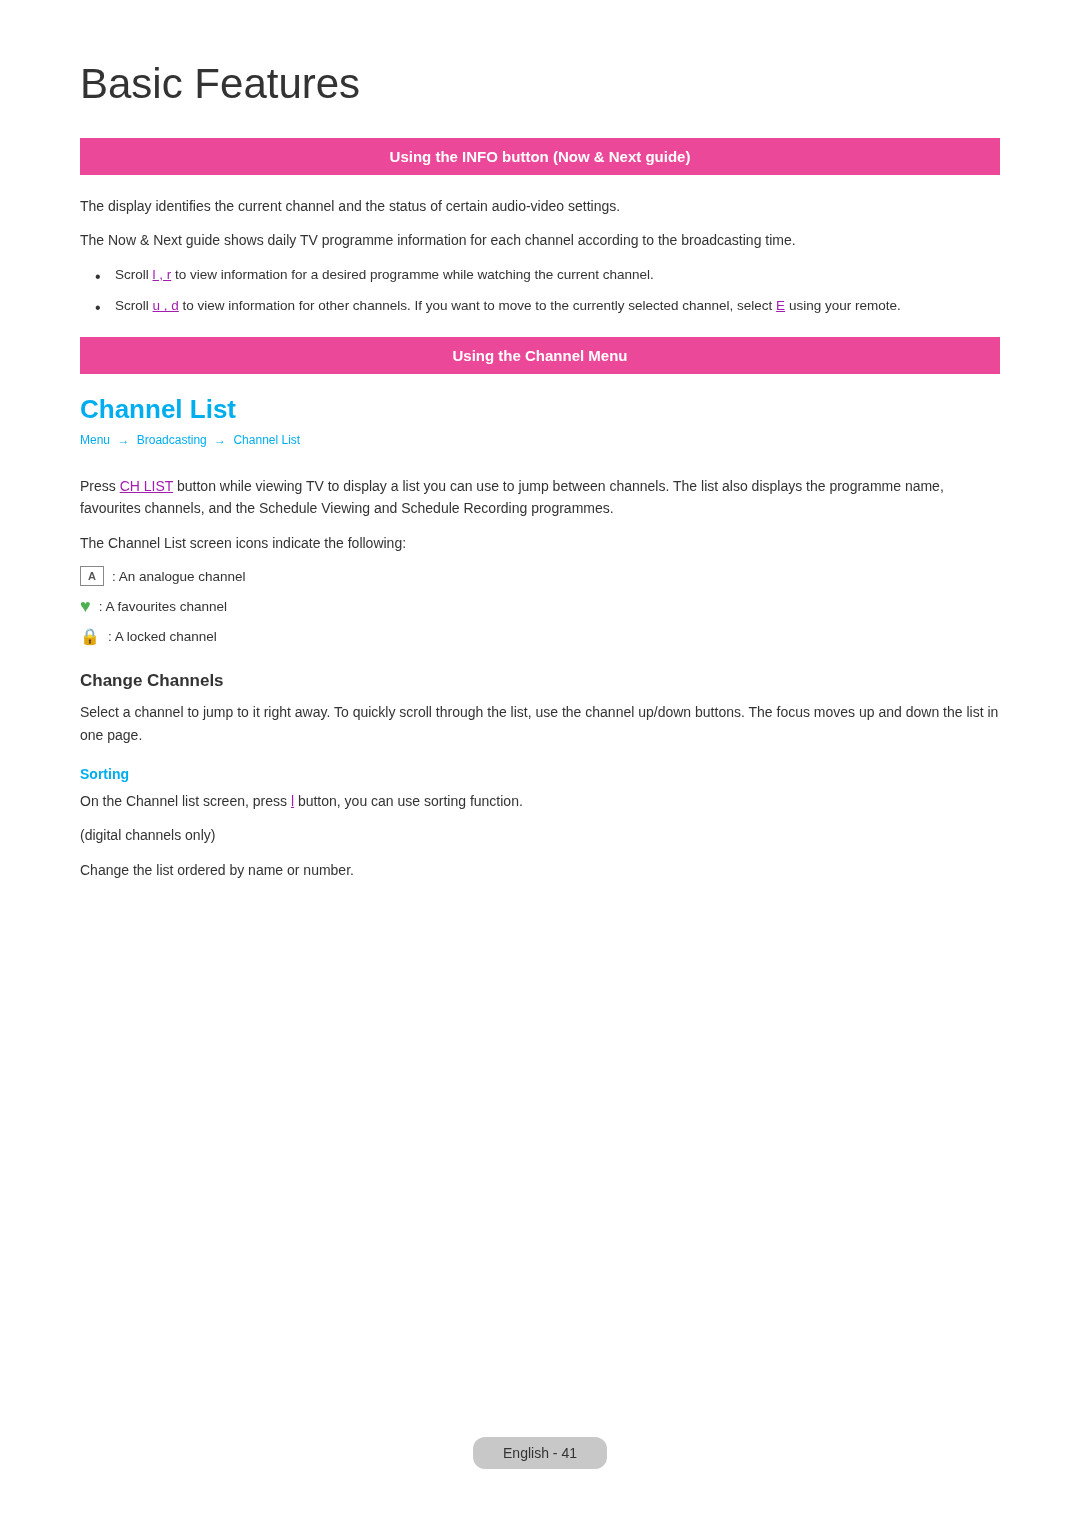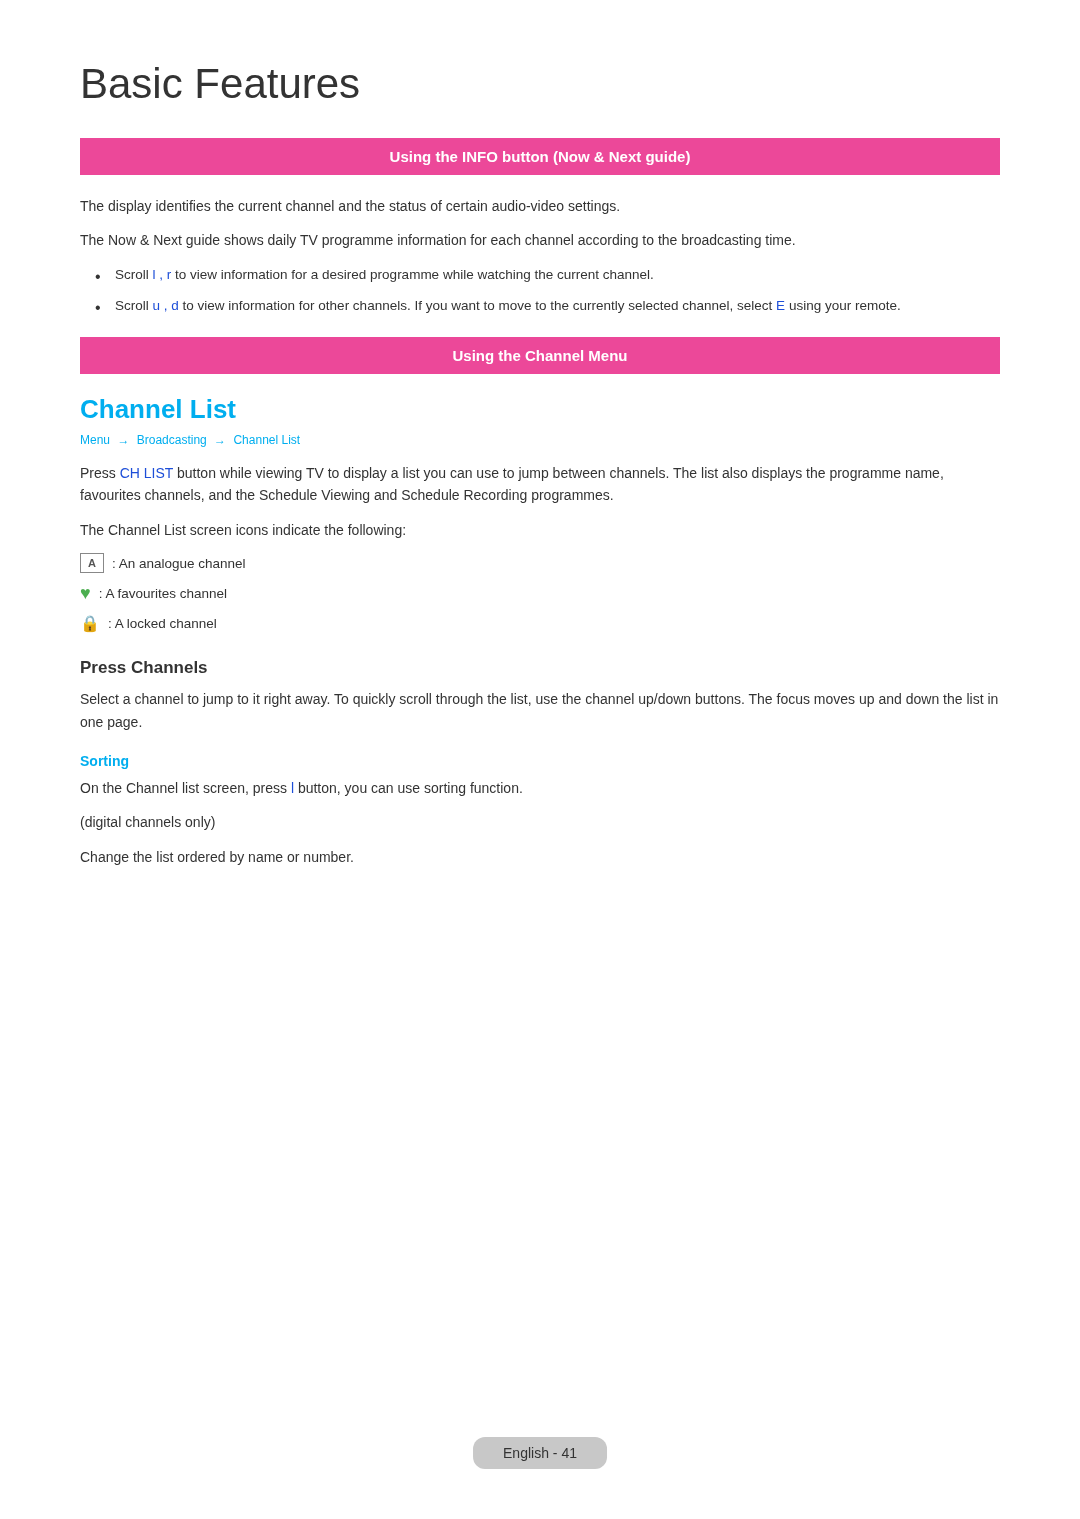--- a/index.html
+++ b/index.html
@@ -66,35 +66,36 @@
     }
 
     .bullet-list li::before {
       content: "•";
       position: absolute;
       left: -5px;
       font-size: 16px;
     }
 
     .cyan-text {
-      color: #1d4ed8;
+      color: #a21caf;
+      text-decoration: underline;
     }
 
     .channel-list-title {
       font-size: 26px;
       font-weight: bold;
       color: #00aeef;
       margin-bottom: 8px;
       margin-top: 20px;
     }
 
     .breadcrumb {
       font-size: 12px;
       color: #00aeef;
-      margin-bottom: 15px;
+      margin-bottom: 28px;
     }
 
     .breadcrumb .arrow {
       color: #00aeef;
       margin: 0 4px;
     }
 
     .subsection-title {
       font-size: 17px;
       font-weight: bold;
@@ -215,21 +216,21 @@
     <div class="icon-item">
       <span class="icon-heart">♥</span>
       <span>: A favourites channel</span>
     </div>
 
     <div class="icon-item">
       <span class="icon-lock">🔒</span>
       <span>: A locked channel</span>
     </div>
 
-    <h3 class="subsection-title">Press Channels</h3>
+    <h3 class="subsection-title">Change Channels</h3>
     <p class="body-text">Select a channel to jump to it right away. To quickly scroll through the list, use the channel up/down buttons. The focus moves up and down the list in one page.</p>
 
     <h4 class="sorting-title">Sorting</h4>
     <p class="body-text">
       <span>On the Channel list screen, press </span><span class="cyan-text">l</span><span>  button, you can use sorting function.</span>
     </p>
     <p class="body-text">(digital channels only)</p>
     <p class="body-text">Change the list ordered by name or number.</p>
 
   </div>

